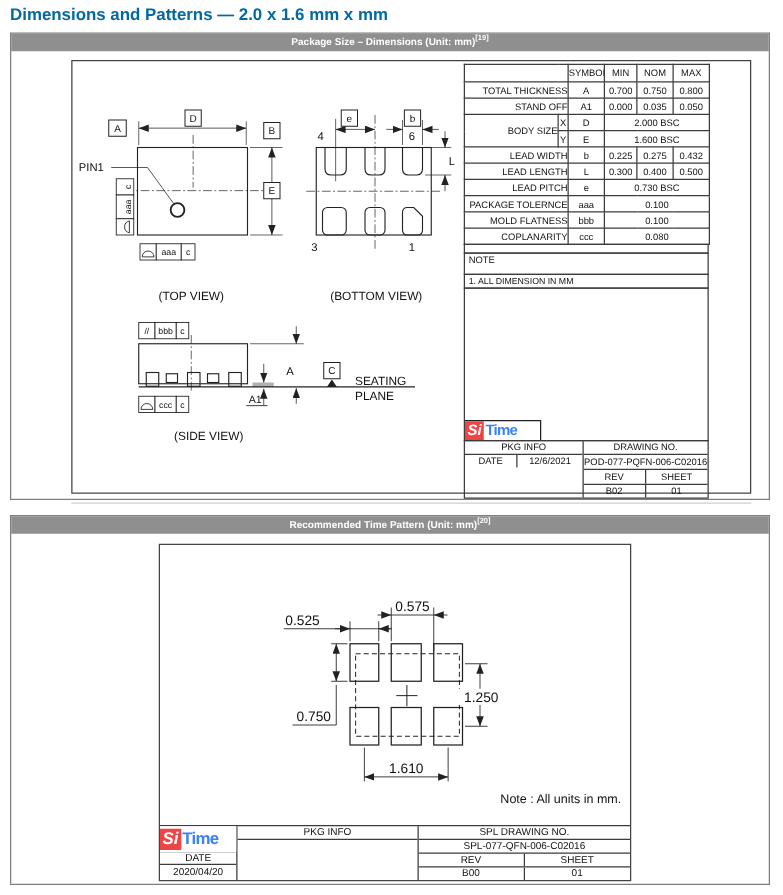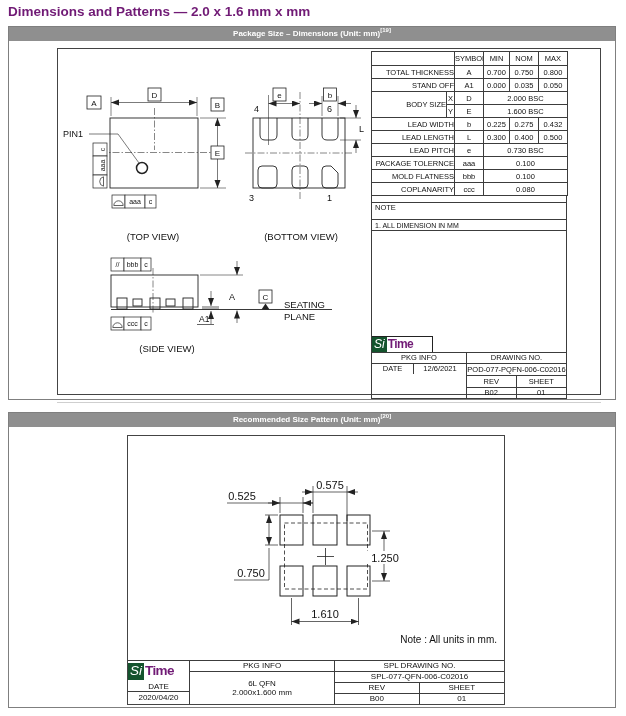--- a/index.html
+++ b/index.html
@@ -2,21 +2,21 @@
 <html><head>
 <meta charset="utf-8">
 <style>
   * { box-sizing: border-box; margin: 0; padding: 0; }
   html,body { background:#fff; }
   body {
     width: 626px; height: 716px; position: relative;
     font-family: "Liberation Sans", sans-serif; color:#111;
     overflow: hidden;
   }
-  .page-title { position:absolute; left:8px; top:4px; font-size:13.5px; font-weight:bold; color:#701a75; }
+  .page-title { position:absolute; left:8px; top:4px; font-size:13.5px; font-weight:bold; color:#0369a1; }
   .block { position:absolute; left:8px; width:608px; border:1px solid #7f7f7f; background:#fff; }
   .bar { height:14px; background:#8f8f8f; color:#fff; font-size:8px; font-weight:bold;
          text-align:center; line-height:14px; }
   .bar sup { font-size:6px; vertical-align:super; line-height:0; }
   .frame { position:absolute; border:1px solid #444; background:#fff; }
   svg text { font-family:"Liberation Sans", sans-serif; fill:#111; }
 
   
   .tablecol { position:absolute; left:313px; top:2px; width:196px; }
   table.dims { border-collapse:collapse; width:196px; table-layout:fixed; }
@@ -24,22 +24,22 @@
                   height:13px; padding:0; overflow:hidden; white-space:nowrap; }
   table.dims tr.hdr td { height:14px; }
   table.dims td.nm { text-align:right; padding-left:3px; }
   .tbox { border:1px solid #3c3c3c; margin-top:-1px; width:196px; font-size:7.5px;
           white-space:nowrap; overflow:hidden; }
   .notebar { height:18px; line-height:10px; padding-left:3px; }
   .notetxt { height:12px; line-height:11px; padding-left:3px; font-size:7px; }
   .spacer8 { height:8px; }
   .bigbox { height:123px; position:relative; }
   .logo { display:inline-flex; align-items:center; border:1px solid #222; background:#fff; line-height:1; }
-  .logo .si { background:#14532d; color:#fff; font-style:italic; font-weight:normal; padding:1px 2px 2px 2px; }
-  .logo .time { color:#701a75; font-weight:bold; letter-spacing:-0.6px; padding:0 2px 1px 1px; }
+  .logo .si { background:#ef4444; color:#fff; font-style:italic; font-weight:bold; padding:1px 2px 2px 2px; }
+  .logo .time { color:#3b82f6; font-weight:bold; letter-spacing:-0.6px; padding:0 2px 1px 1px; }
   .logo1 { position:absolute; left:-1px; bottom:-1px; width:62px; height:17px; font-size:12px; }
   .foot1 { display:flex; width:196px; margin-top:-1px; border:1px solid #3c3c3c; }
   .f1l { width:95px; border-right:1px solid #3c3c3c; }
   .f1r { width:99px; }
   .fcell { font-size:7.5px; text-align:center; white-space:nowrap; overflow:hidden; }
   .bline { border-bottom:1px solid #3c3c3c; }
 
   .sep-line { position:absolute; left:57px; top:402px; width:544px; height:1px; background:#cfcfcf; }
 
   
@@ -321,21 +321,21 @@
         </div>
       </div>
     </div>
   </div>
 </div>
 
 <div class="sep-line"></div>
 
 <div class="block" style="top:412px; height:296px;">
   <div class="bar">
-    <span>Recommended Size Pattern (Unit: mm)</span><sup>[20]</sup>
+    <span>Recommended Time Pattern (Unit: mm)</span><sup>[20]</sup>
   </div>
 
   <div class="frame" style="left:118px; top:22px; width:378px; height:270px;">
 
     <svg width="378" height="270" viewBox="127 435 378 270" style="position:absolute;left:-1px;top:-1px;">
       <defs>
         <marker id="ar2" markerWidth="9" markerHeight="7" refX="8" refY="3" orient="auto-start-reverse" markerUnits="userSpaceOnUse">
             <path d="M0,0 L8,3 L0,6 Z" fill="#222"></path>
           </marker>
       </defs>
@@ -390,24 +390,20 @@
           <div class="logo logo2">
             <span class="si">Si</span>
               <span class="time">Time</span>
           </div>
         </div>
         <div class="fcell8 bline" style="height:10px;line-height:9px;">DATE</div>
         <div class="fcell8" style="height:12px;line-height:11px;">2020/04/20</div>
       </div>
       <div class="f2b">
         <div class="fcell8 bline" style="height:11px;line-height:10px;">PKG INFO</div>
-        <div class="fcell8" style="height:32px;display:flex;flex-direction:column;justify-content:center;">
-          <div>6L QFN</div>
-          <div>2.000x1.600 mm</div>
-        </div>
       </div>
       <div class="f2c">
         <div class="fcell8 bline" style="height:11px;line-height:10px;">SPL DRAWING NO.</div>
         <div class="fcell8 bline" style="height:11px;line-height:10px;">SPL-077-QFN-006-C02016</div>
         <div class="half2 bline" style="height:11px;">
           <div class="fcell8" style="line-height:10px;">REV</div>
           <div class="fcell8" style="line-height:10px;">SHEET</div>
         </div>
         <div class="half2" style="height:10px;">
           <div class="fcell8" style="line-height:9px;">B00</div>

